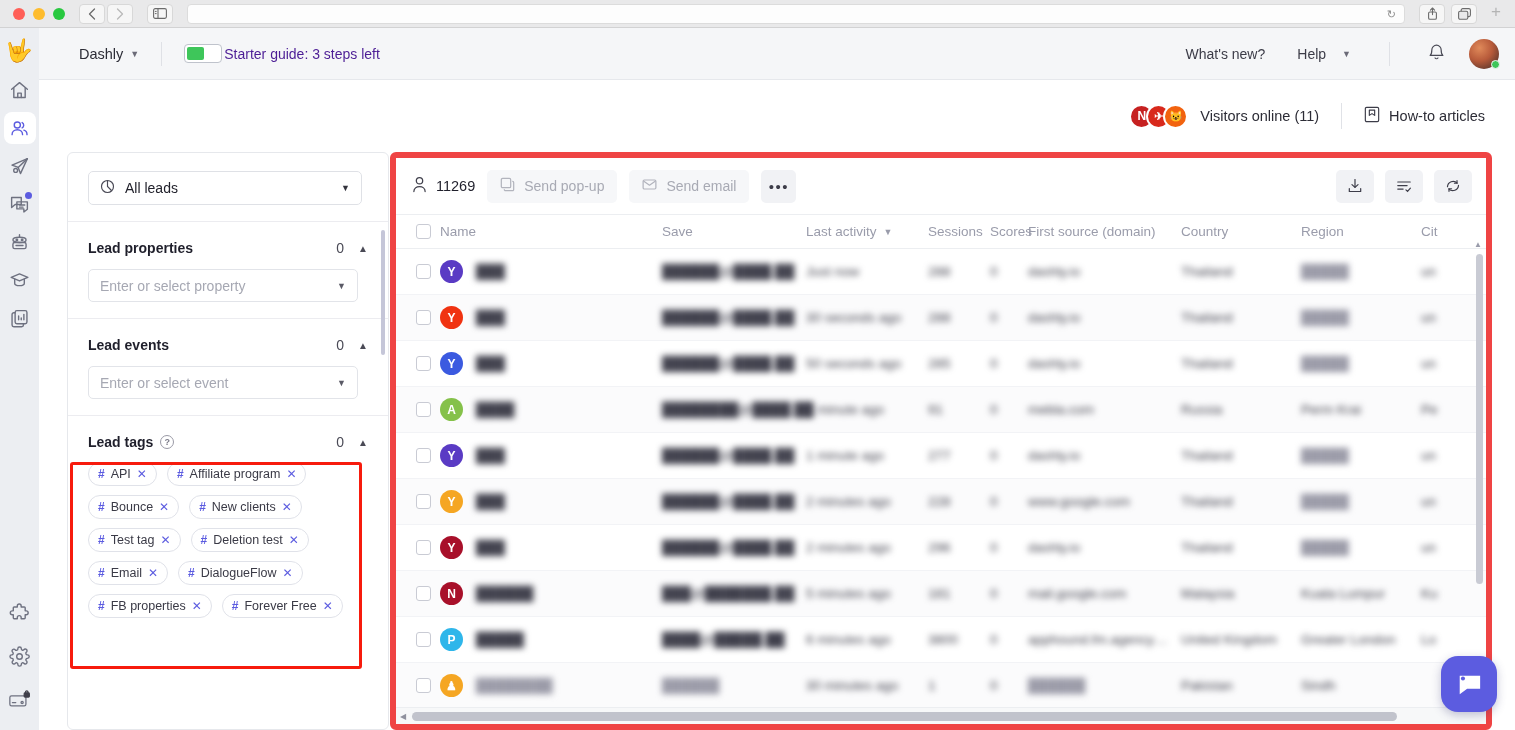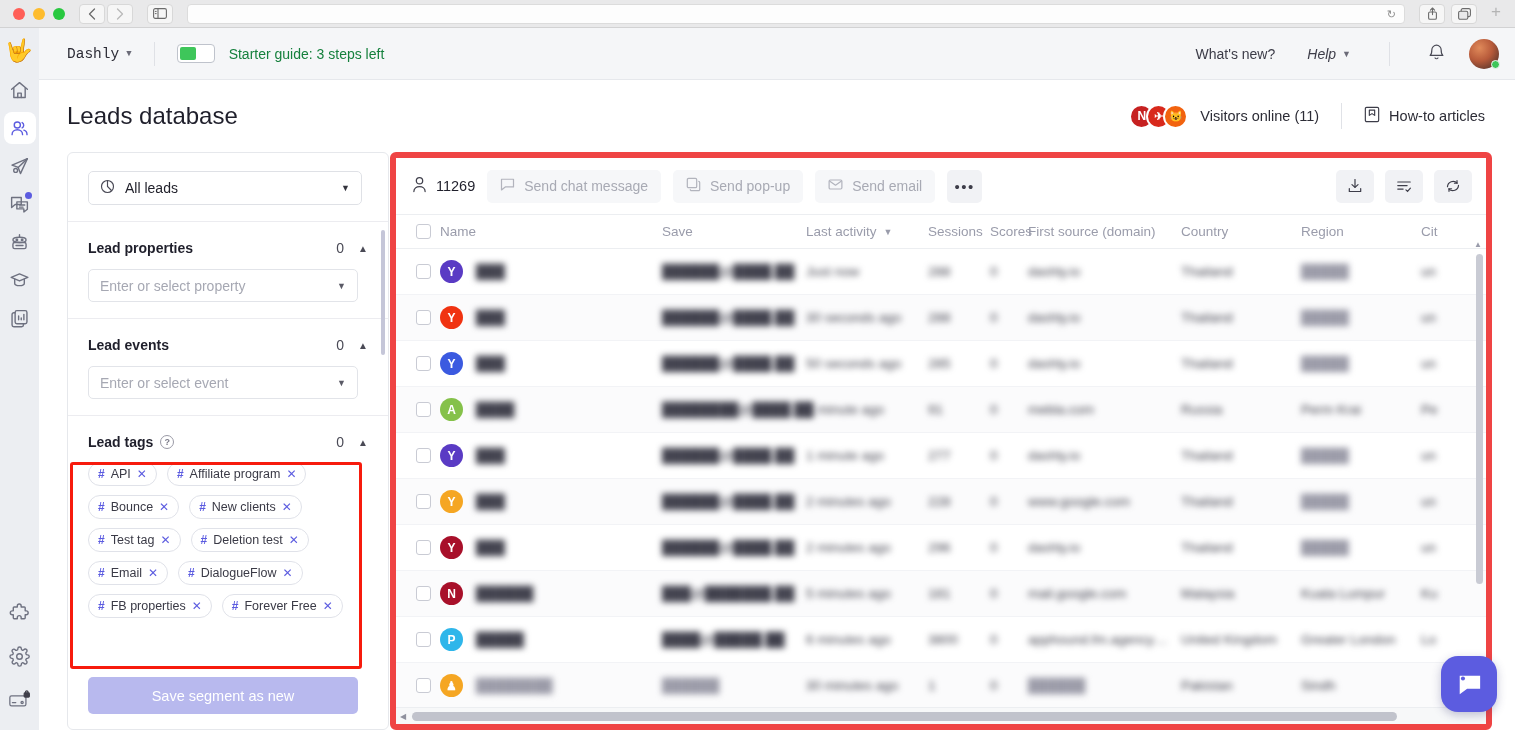--- a/index.html
+++ b/index.html
@@ -63,36 +63,36 @@
     flex-direction: column; gap: 12px; align-items: center;
   }
 
   
   .app-header {
     position: absolute; top: 28px; left: 39px; width: 1476px; height: 52px;
     background: #f5f6f8; display: flex; align-items: center;
     border-bottom: 1px solid #e6e8ec;
   }
   .workspace {
-    display: flex; align-items: center; gap: 7px; margin-left: 28px;
-    font-size: 14.5px; color: #2c2c36; font-family: Liberation Mono, monospace;
+    display: flex; align-items: center; gap: 7px; margin-left: 40px;
+    font-size: 14.5px; color: #2c2c36;
   }
   .caret-down { font-size: 9px; color: #6b6b78; }
   .hdr-divider { width: 1px; height: 24px; background: #dfe1e6; margin: 0 22px; }
   .guide-pill {
     width: 38px; height: 19px; border: 1.5px solid #bfc3cc; border-radius: 4px;
     background: #fff; padding: 2px; display: flex; align-items: center;
   }
   .guide-fill { width: 52%; height: 100%; background: #3ec65a; border-radius: 2px; }
-  .guide-text { margin-left: 14px; font-size: 14px; color: #15803d; }
+  .guide-text { margin-left: 2px; font-size: 14px; color: #4c1d95; }
   .hdr-right {
     margin-left: auto; display: flex; align-items: center; gap: 0; padding-right: 16px;
   }
   .hdr-link { font-size: 14px; color: #3c3c48; padding: 0 16px; }
-  .hdr-link.with-caret { display: flex; align-items: center; gap: 6px; font-style: italic; }
+  .hdr-link.with-caret { display: flex; align-items: center; gap: 16px; }
   .bell { color: #4a4a56; padding: 0 16px; }
   .avatar-wrap { position: relative; width: 30px; height: 30px; margin-left: 8px; }
   .avatar {
     width: 30px; height: 30px; border-radius: 50%;
     background: radial-gradient(circle at 35% 30%, #e08a5a 0%, #b75a3a 45%, #3a2a28 100%);
     overflow: hidden;
   }
   .avatar-status {
     position: absolute; right: -1px; bottom: 0px; width: 9px; height: 9px;
     border-radius: 50%; background: #3ec65a; border: 1.5px solid #f5f6f8;
@@ -413,21 +413,20 @@
           </svg>
       </div>
       <div class="avatar-wrap">
         <div class="avatar"></div>
         <div class="avatar-status"></div>
       </div>
     </div>
   </div>
 
   <div class="page-top">
-    <div class="page-title">Leads database</div>
     <div class="page-top-right">
       <div class="visitor-avatars">
         <div class="v-av" style="background:#c62121">N</div>
         <div class="v-av" style="background:#d8291c;font-size:11px">✈</div>
         <div class="v-av" style="background:#f2630f;font-size:11px">😺</div>
       </div>
       <div class="visitors-text">Visitors online (11)</div>
       <div class="top-divider"></div>
       <div class="howto">
         <span>
@@ -533,48 +532,39 @@
             <span class="x">✕</span>
           </div>
         <div class="tag">
             <span class="hash">#</span>
             <span>Forever Free</span>
             <span class="x">✕</span>
           </div>
       </div>
     </div>
 
-    <button class="save-btn">Save segment as new</button>
   </div>
   <div class="tags-highlight"></div>
   <div class="panel-scroll"></div>
 
   <div class="table-card">
 
     <div class="table-toolbar">
       <div class="count-block">
         <span>
           <svg width="15" height="17" viewBox="0 0 16 18" fill="none" stroke="#40404c" stroke-width="1.35" stroke-linecap="round">
               <circle cx="8" cy="5" r="3.4"></circle>
               <path d="M2 16.5c0-3.3 2.7-5.3 6-5.3s6 2 6 5.3"></path>
             </svg>
         </span>
         <span>11269</span>
       </div>
       <div class="tb-btn">
         <span>
           <svg width="15" height="15" viewBox="0 0 16 16" fill="none" stroke="#b2b4bd" stroke-width="1.3" stroke-linejoin="round">
-              <path d="M1.6 2.4h12.8v8.2H5.6L1.6 13.8V2.4z"></path>
-            </svg>
-        </span>
-        <span>Send chat message</span>
-      </div>
-      <div class="tb-btn">
-        <span>
-          <svg width="15" height="15" viewBox="0 0 16 16" fill="none" stroke="#b2b4bd" stroke-width="1.3" stroke-linejoin="round">
               <rect x="1.4" y="1.4" width="10" height="10" rx="1.4"></rect>
               <path d="M4.6 13.1v.3a1.2 1.2 0 001.2 1.2h7.6a1.2 1.2 0 001.2-1.2V5.8a1.2 1.2 0 00-1.2-1.2h-.3"></path>
             </svg>
         </span>
         <span>Send pop-up</span>
       </div>
       <div class="tb-btn">
         <span>
           <svg width="15" height="15" viewBox="0 0 16 16" fill="none" stroke="#b2b4bd" stroke-width="1.3" stroke-linejoin="round">
               <rect x="1.2" y="3.2" width="13.6" height="9.6" rx="1.3"></rect>

